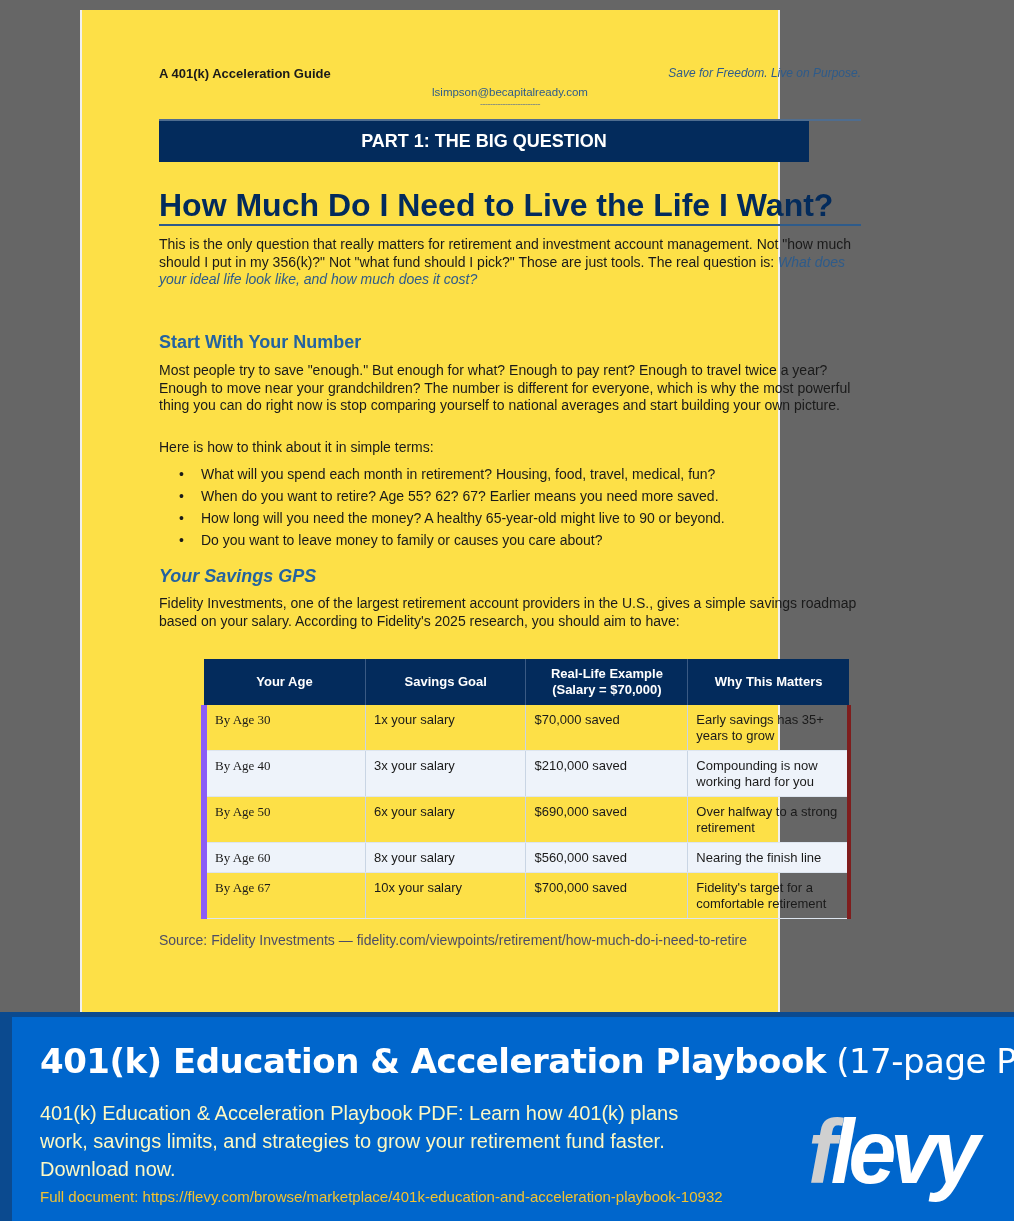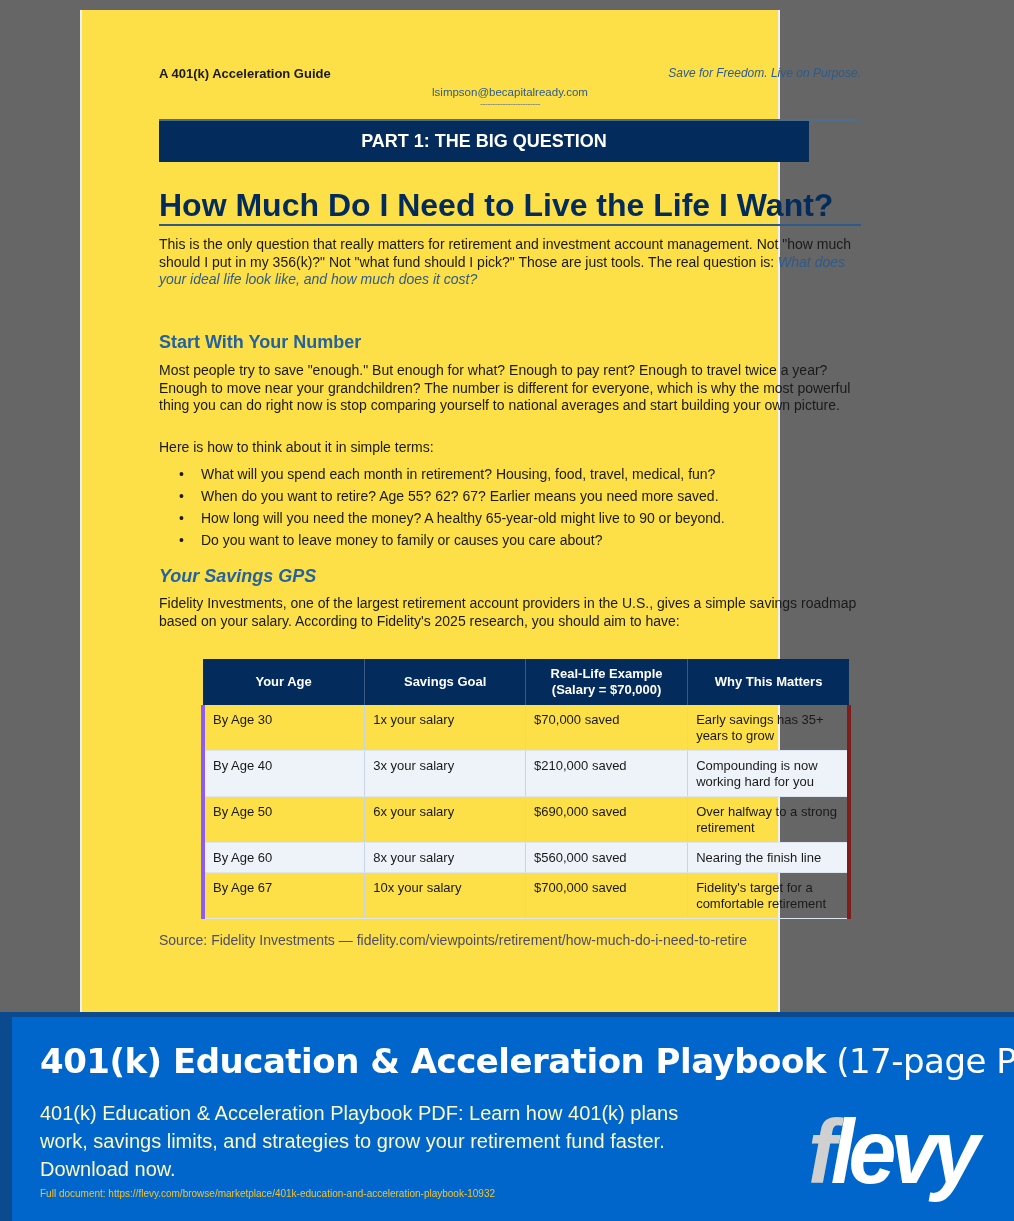--- a/index.html
+++ b/index.html
@@ -42,41 +42,41 @@
   }
   table.goals th {
     background: #032b5c; color: #ffffff; font-weight: bold; font-size: 13px; height: 46px;
     text-align: center; vertical-align: middle; border-right: 1px solid #3a5a84; line-height: 16px;
   }
   table.goals th:last-child { border-right: none; }
   table.goals td {
     padding: 7px 8px 6px 8px; vertical-align: top; line-height: 16px;
     border-right: 1px solid #c9d5e4; border-bottom: 1px solid #dde5ef;
   }
-  table.goals td:first-child { border-left: 4px solid #8b5cf6; }
+  table.goals td:first-child { border-left: 6px solid #8b5cf6; font-family: Liberation Serif, serif; }
   table.goals td:last-child { border-right: 4px solid #7f1d1d; }
   table.goals tr.alt td { background: #eef3fa; }
   .col1 { width: 163px; } .col2 { width: 162px; } .col3 { width: 163px; } .col4 { width: 162px; }
 
   .source { position: absolute; left: 0; top: 922px; font-size: 14px; color: #4d4d66; }
 
   .promo-outer { position: absolute; left: 0; top: 1012px; width: 1014px; height: 209px; background: #0b4a8f; }
   .promo {
     position: absolute; left: 12px; top: 1017px; width: 1002px; height: 204px; background: #0066cc;
   }
   .promo-title {
     position: absolute; left: 28px; top: 24px; font-family: "DejaVu Sans", sans-serif;
     font-size: 34px; color: #ffffff; letter-spacing: -0.5px; white-space: nowrap;
   }
   .promo-title .bold { font-weight: bold; }
   .promo-title .light { font-weight: normal; }
   .promo-desc {
     position: absolute; left: 28px; top: 82px; width: 680px; font-size: 20px; line-height: 28px; color: #fef9c3;
   }
-  .promo-link { position: absolute; left: 28px; top: 171px; font-size: 10px; color: #f2c230; }
+  .promo-link { position: absolute; left: 28px; top: 171px; font-size: 15px; color: #f2c230; }
   .flevy-logo {
     position: absolute; left: 796px; top: 92px; font-family: "Liberation Sans", sans-serif;
     font-size: 86px; font-weight: bold; font-style: italic; color: #ffffff; letter-spacing: -6px;
     transform: scaleY(1.05); line-height: 1;
   }
   .flevy-logo .f { color: #d0d0d0; }
 </style>
 </head>
 <body>
 

